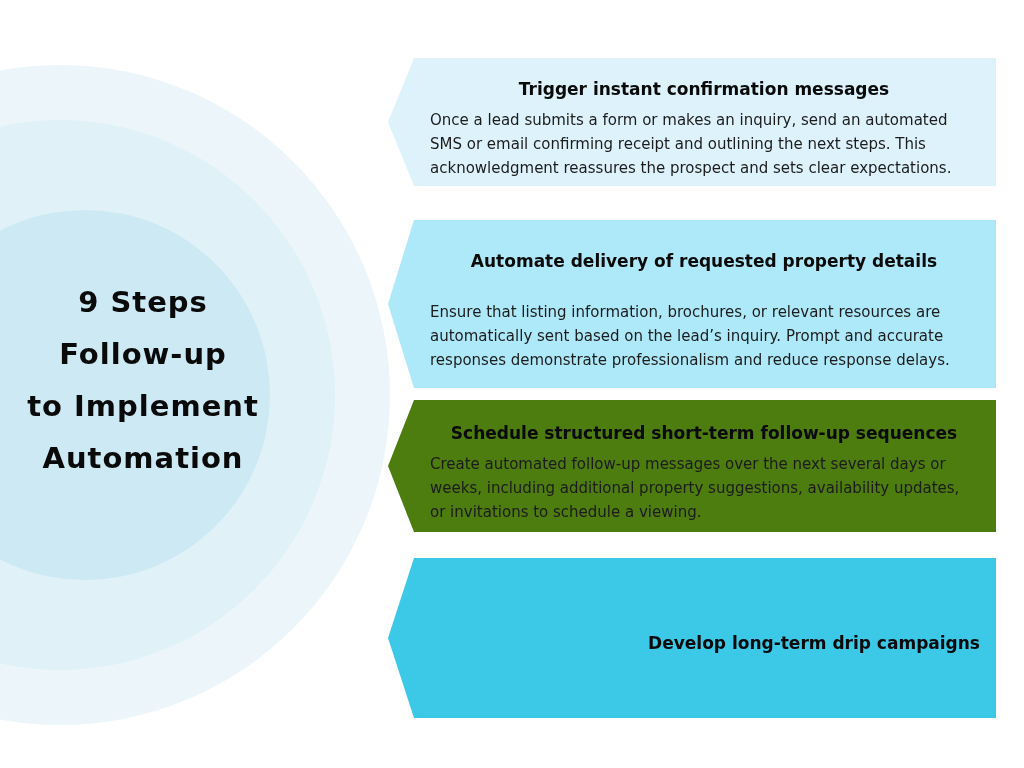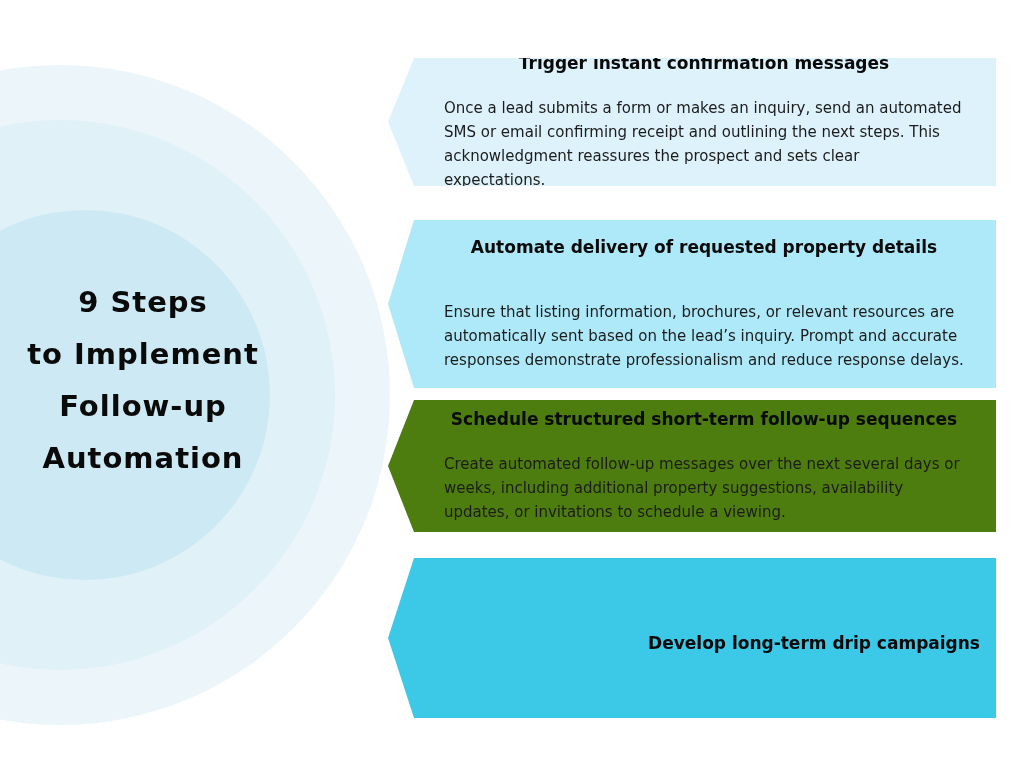--- a/index.html
+++ b/index.html
@@ -57,39 +57,39 @@
   .step-3 { top: 558px; height: 160px; }
 
   .step-title {
     margin: 0 0 7px 0;
     font-size: 17px;
     font-weight: bold;
     text-align: center;
     color: #0a0a0a;
   }
   .step-body {
-    margin: 16px;
+    margin: 2px;
     font-size: 15px;
     line-height: 1.6;
     color: #1c1c1c;
   }
 </style>
 </head>
 <body>
 
 <div class="canvas">
 
   <div class="circle circle-outer" style="background: rgb(236, 246, 250);"></div>
   <div class="circle circle-middle" style="background: rgb(224, 241, 248);"></div>
   <div class="circle circle-inner" style="background: rgb(205, 233, 244);"></div>
 
   <div class="hero-title">
     <div>9 Steps</div>
+    <div>Follow-up</div>
     <div>to Implement</div>
-    <div>Follow-up</div>
     <div>Automation</div>
   </div>
 
   <section class="step step-0" style="background: rgb(221, 242, 251);">
     <h2 class="step-title">Trigger instant confirmation messages</h2>
     <p class="step-body">Once a lead submits a form or makes an inquiry, send an automated SMS or email confirming receipt and outlining the next steps. This acknowledgment reassures the prospect and sets clear expectations.</p>
   </section>
 
   <section class="step step-1" style="background: rgb(174, 233, 249);">
     <h2 class="step-title">Automate delivery of requested property details</h2>

